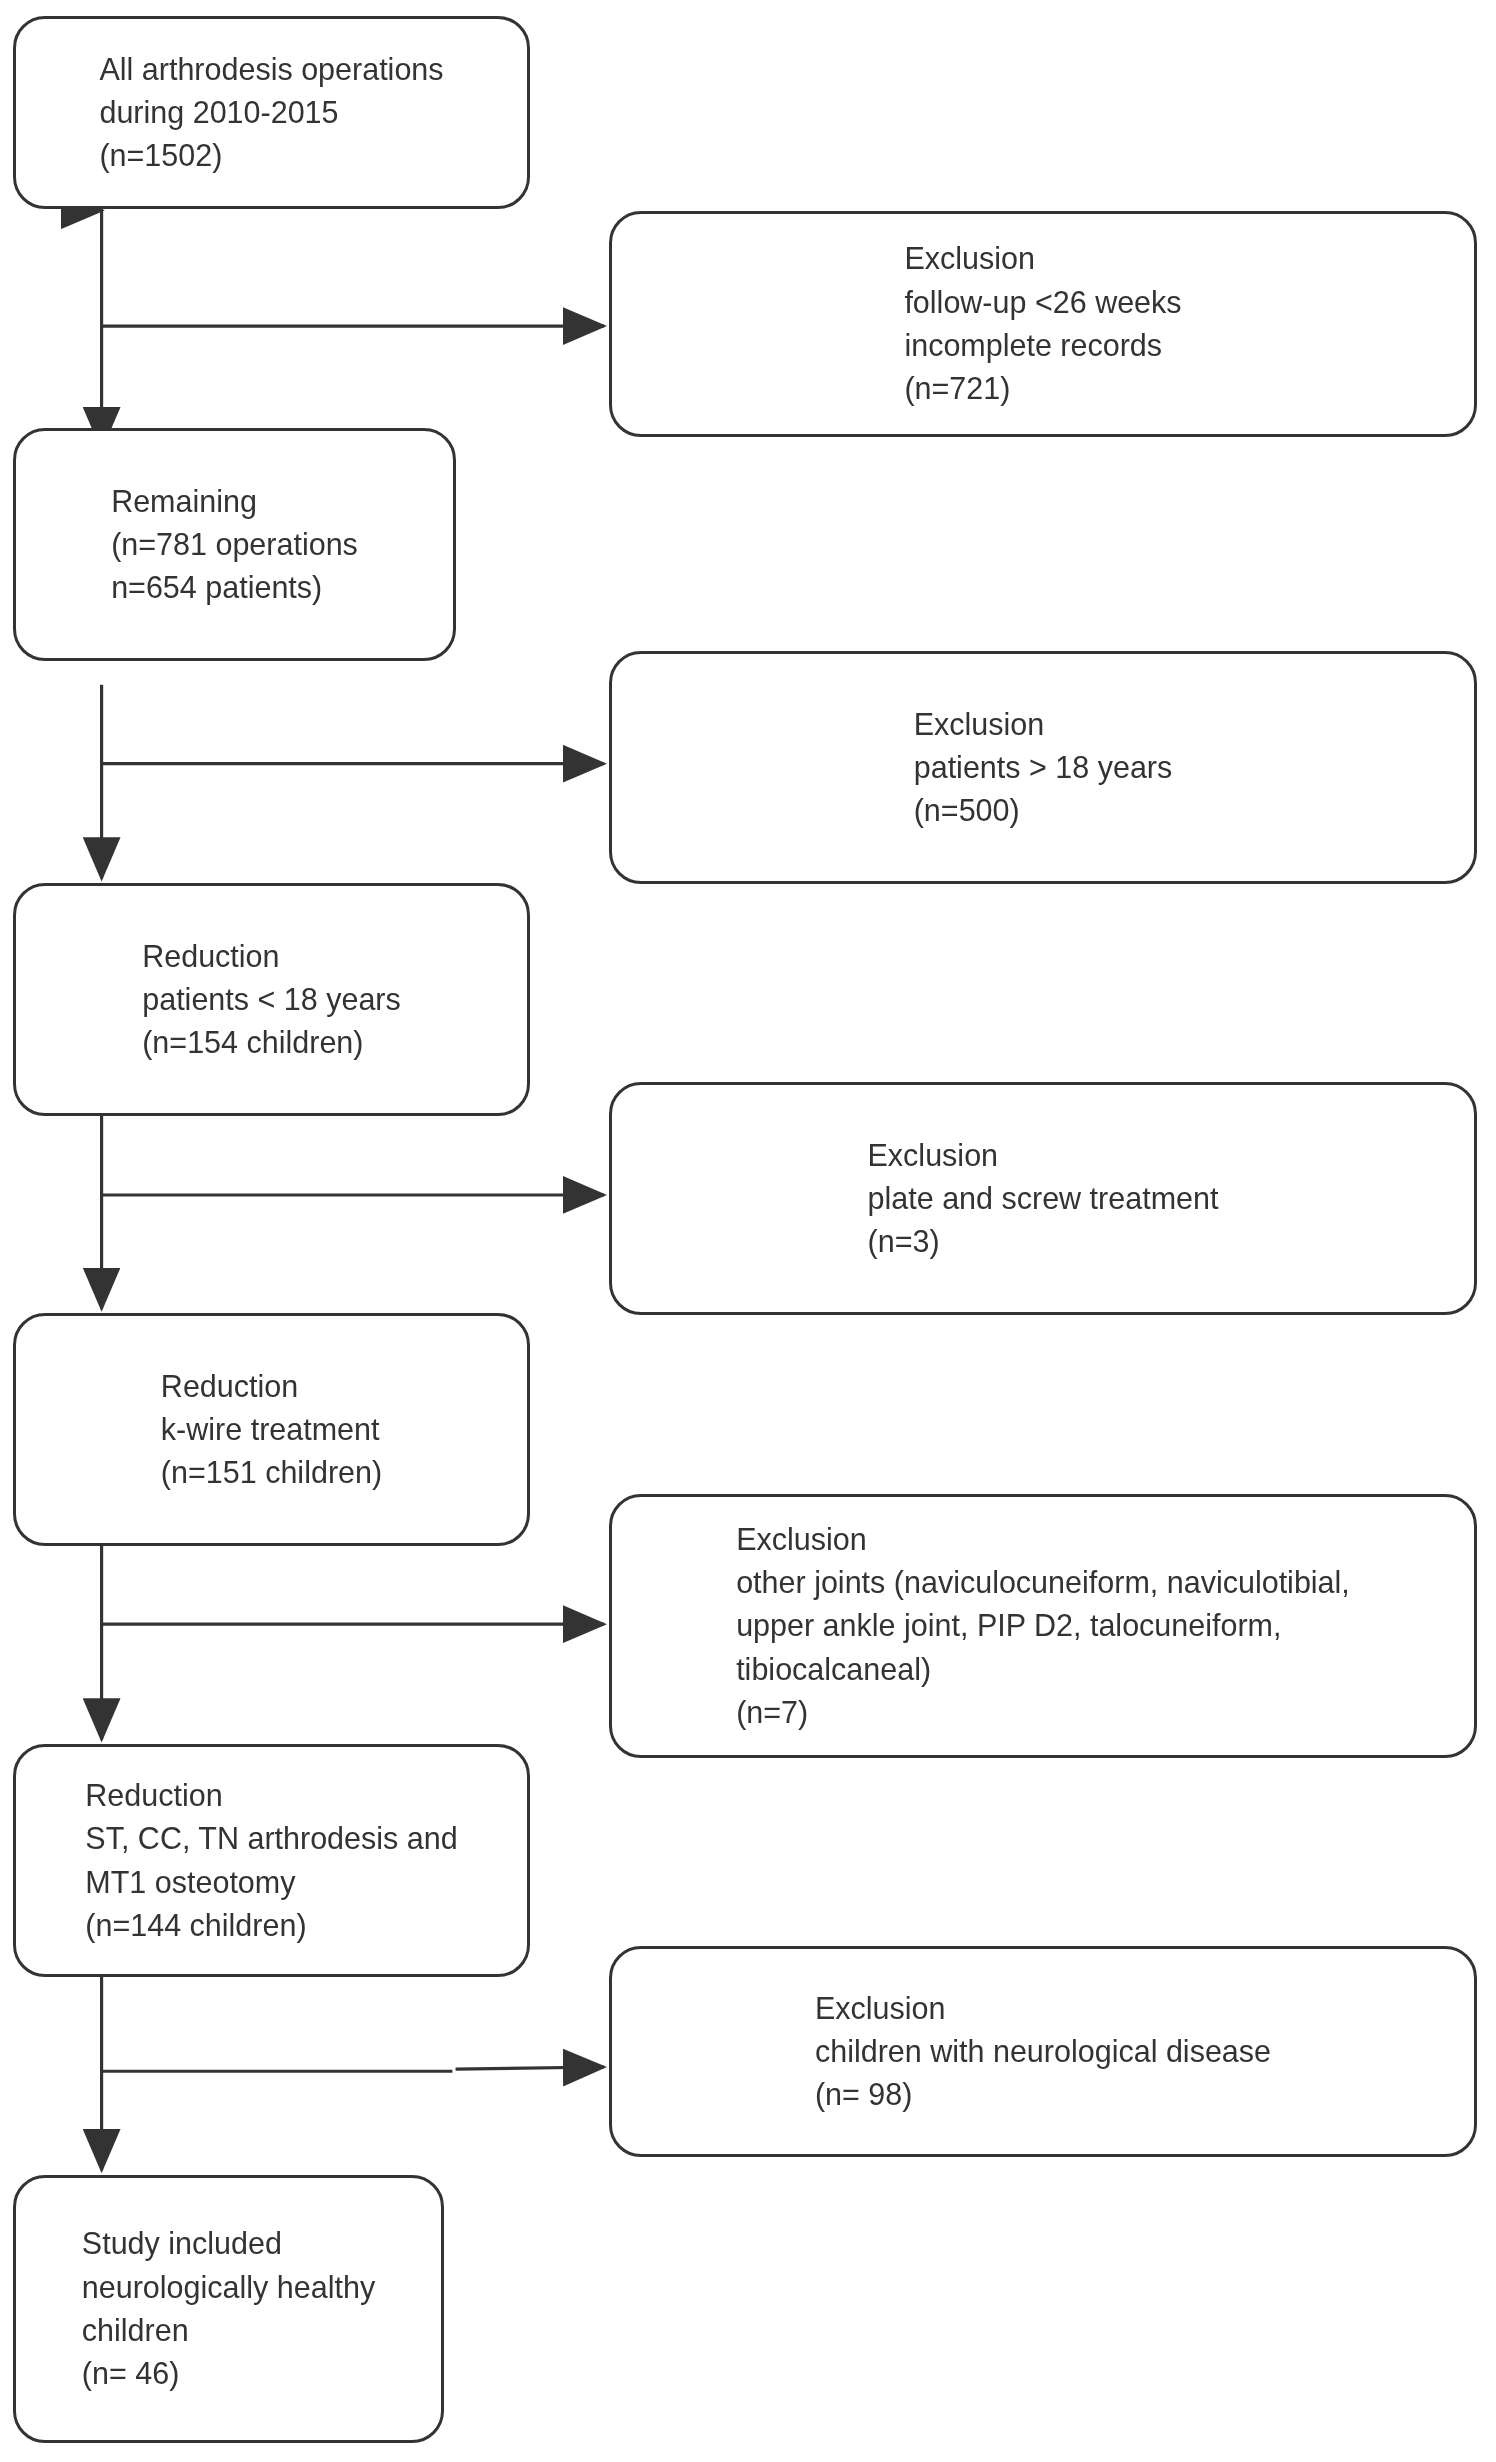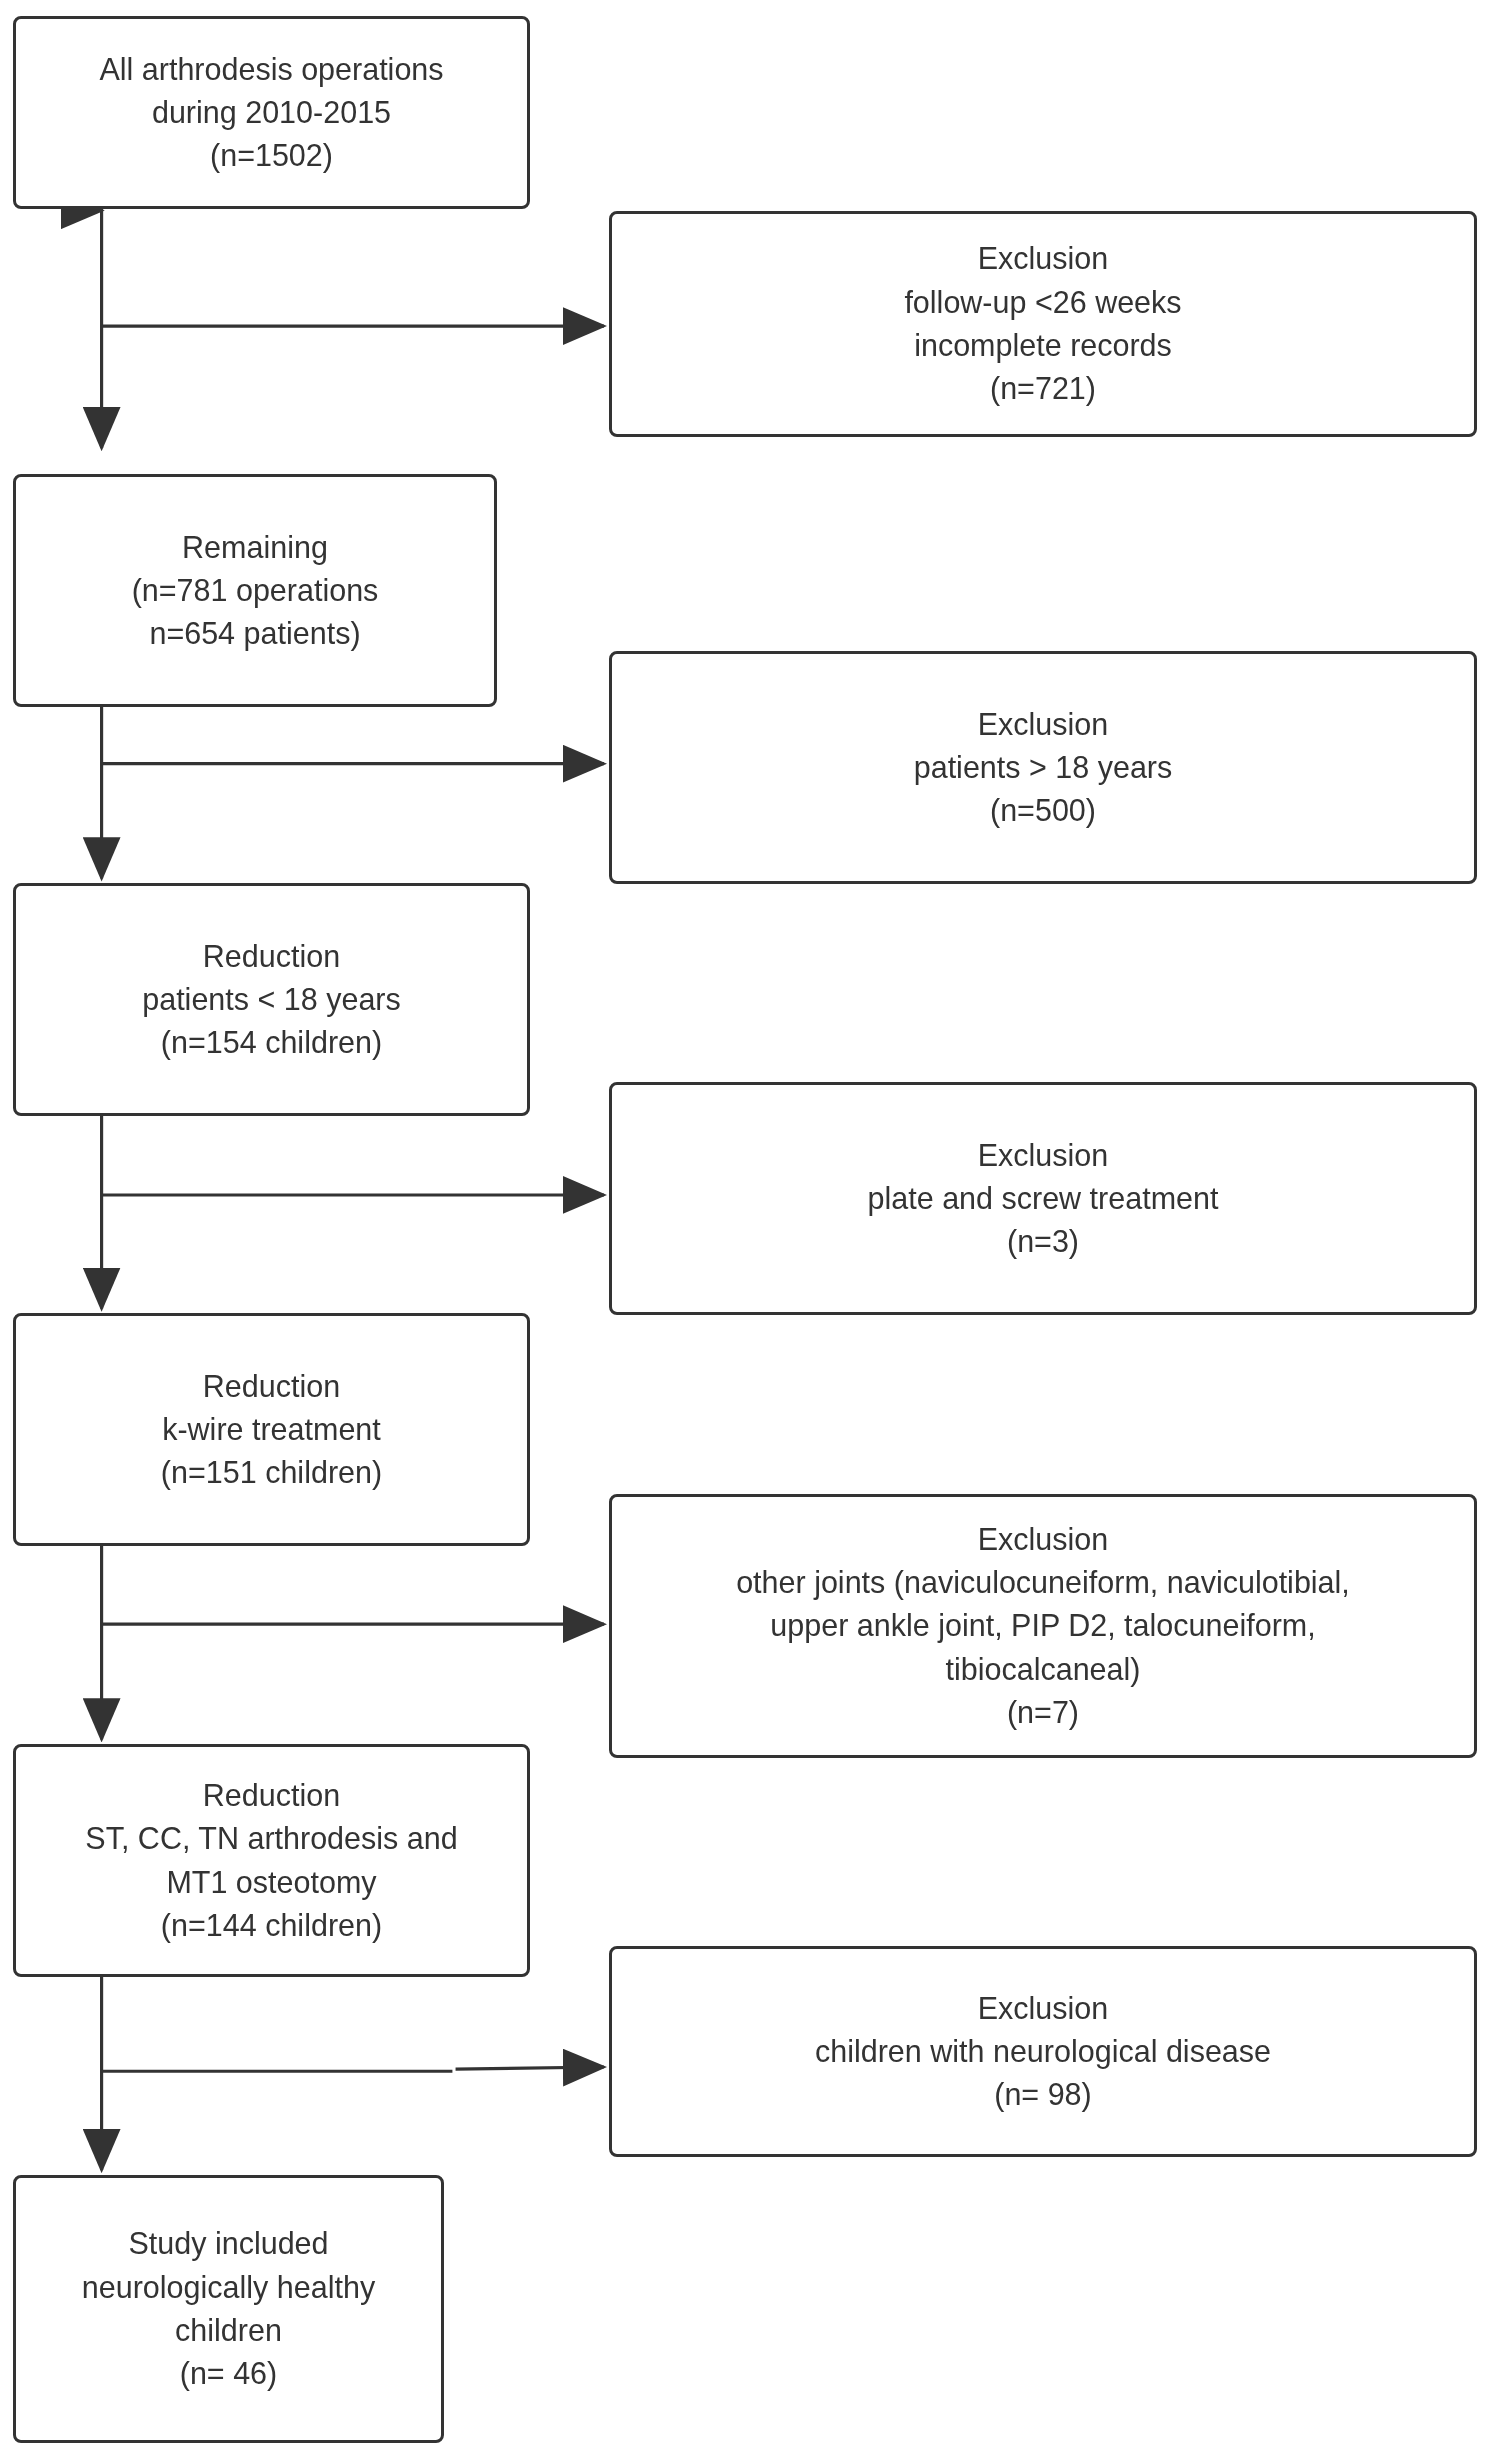--- a/index.html
+++ b/index.html
@@ -17,37 +17,37 @@
   .edges{
     position:absolute;
     left:0; top:0;
     width:1496px; height:2462px;
     pointer-events:none;
   }
   .node{
     position:absolute;
     box-sizing:border-box;
     border:3.2px solid #333;
-    border-radius:8px;
+    border-radius:32px;
     background:#fff;
     display:flex;
     align-items:center;
     justify-content:center;
-    text-align:center;
+    text-align:left;
   }
   .node .txt{
     font-size:30.5px;
     line-height:1.42;
     color:#333;
     white-space:pre-line;
     padding:0 13.7px;
   }
   
   .n1{left:13px;  top:16px;   width:517px; height:193px;}
-  .n2{left:13px;  top:474px;  width:484px; height:233px;}
+  .n2{left:13px;  top:428px;  width:443px; height:233px;}
   .n3{left:13px;  top:883px; width:517px; height:233px;}
   .n4{left:13px;  top:1313px; width:517px; height:233px;}
   .n5{left:13px;  top:1744px; width:517px; height:233px;}
   .n6{left:13px;  top:2175px; width:431px; height:268px;}
   
   .x1{left:609px; top:211px;  width:868px; height:226px;}
   .x2{left:609px; top:651px; width:868px; height:233px;}
   .x3{left:609px; top:1082px; width:868px; height:233px;}
   .x4{left:609px; top:1494px; width:868px; height:264px;}
   .x5{left:609px; top:1946px; width:868px; height:211px;}

